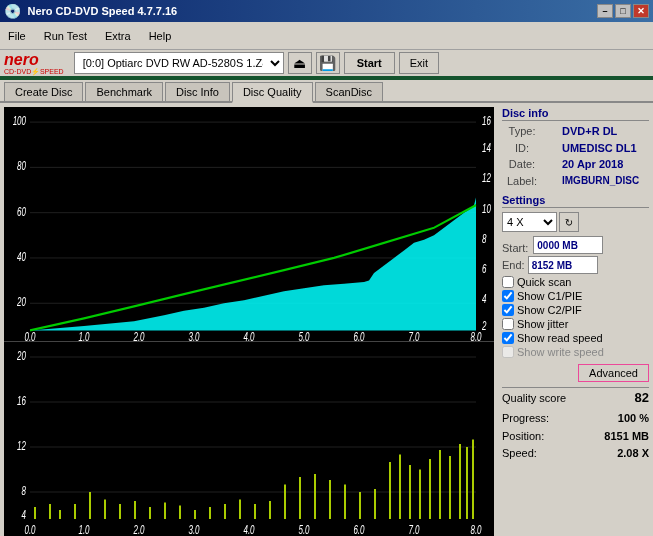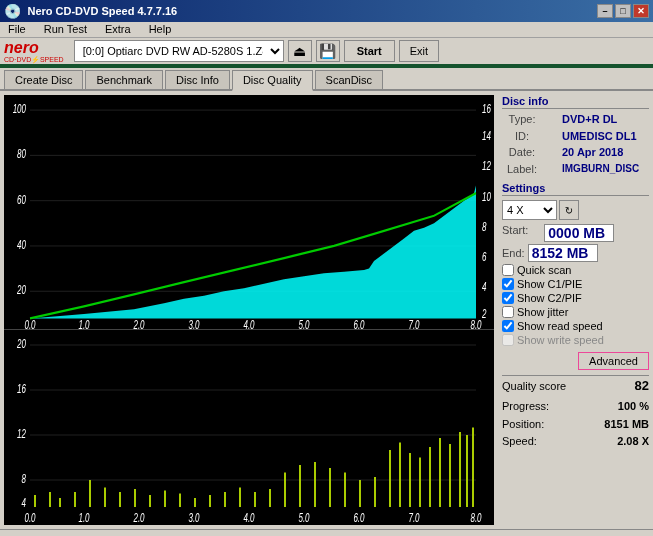--- a/index.html
+++ b/index.html
@@ -36,23 +36,23 @@
       display: flex;
       align-items: center;
       justify-content: center;
       cursor: pointer;
       color: black;
     }
     .title-btn.close { background: #c0392b; color: white; }
     
     .menu-bar {
       background: #d4d0c8;
-      height: 16px;
-      display: flex;
-      align-items: flex-end;
+      height: 28px;
+      display: flex;
+      align-items: center;
       padding: 0 4px;
       border-bottom: 1px solid #a0a0a0;
       gap: 10px;
     }
     .menu-item {
       font-size: 11px;
       cursor: pointer;
       padding: 2px 4px;
     }
     
@@ -223,21 +223,21 @@
       display: flex;
       align-items: center;
       justify-content: center;
       cursor: pointer;
     }
     .mb-field {
       background: white;
       border: 1px solid #888;
       height: 18px;
       width: 70px;
-      font-size: 14px;
+      font-size: 10px;
       padding: 0 3px;
       color: #000080;
     }
     .mb-label { font-size: 11px; color: #444; }
     .checkbox-row {
       display: flex;
       align-items: center;
       gap: 3px;
       font-size: 11px;
     }
@@ -480,21 +480,21 @@
     </div>
 
     <div class="settings-group">
       <div class="section-title">Settings</div>
       <div class="speed-row">
         <select class="speed-select">
           <option>4 X</option>
         </select>
         <div class="refresh-btn">↻</div>
       </div>
-      <div style="display:flex;align-items:flex-start;gap:16px;margin-top:2px;">
+      <div style="display:flex;align-items:flex-end;gap:5px;margin-top:2px;">
         <span class="mb-label">Start:</span>
         <input class="mb-field" type="text" value="0000 MB" readonly="" style="color: rgb(0, 0, 128); font-weight: bold;">
       </div>
       <div style="display:flex;align-items:center;gap:3px;">
         <span class="mb-label">End:</span>
         <input class="mb-field" type="text" value="8152 MB" readonly="" style="color: rgb(0, 0, 128); font-weight: bold;">
       </div>
       <div class="checkbox-row">
         <input type="checkbox" style="">
         <span>Quick scan</span>

